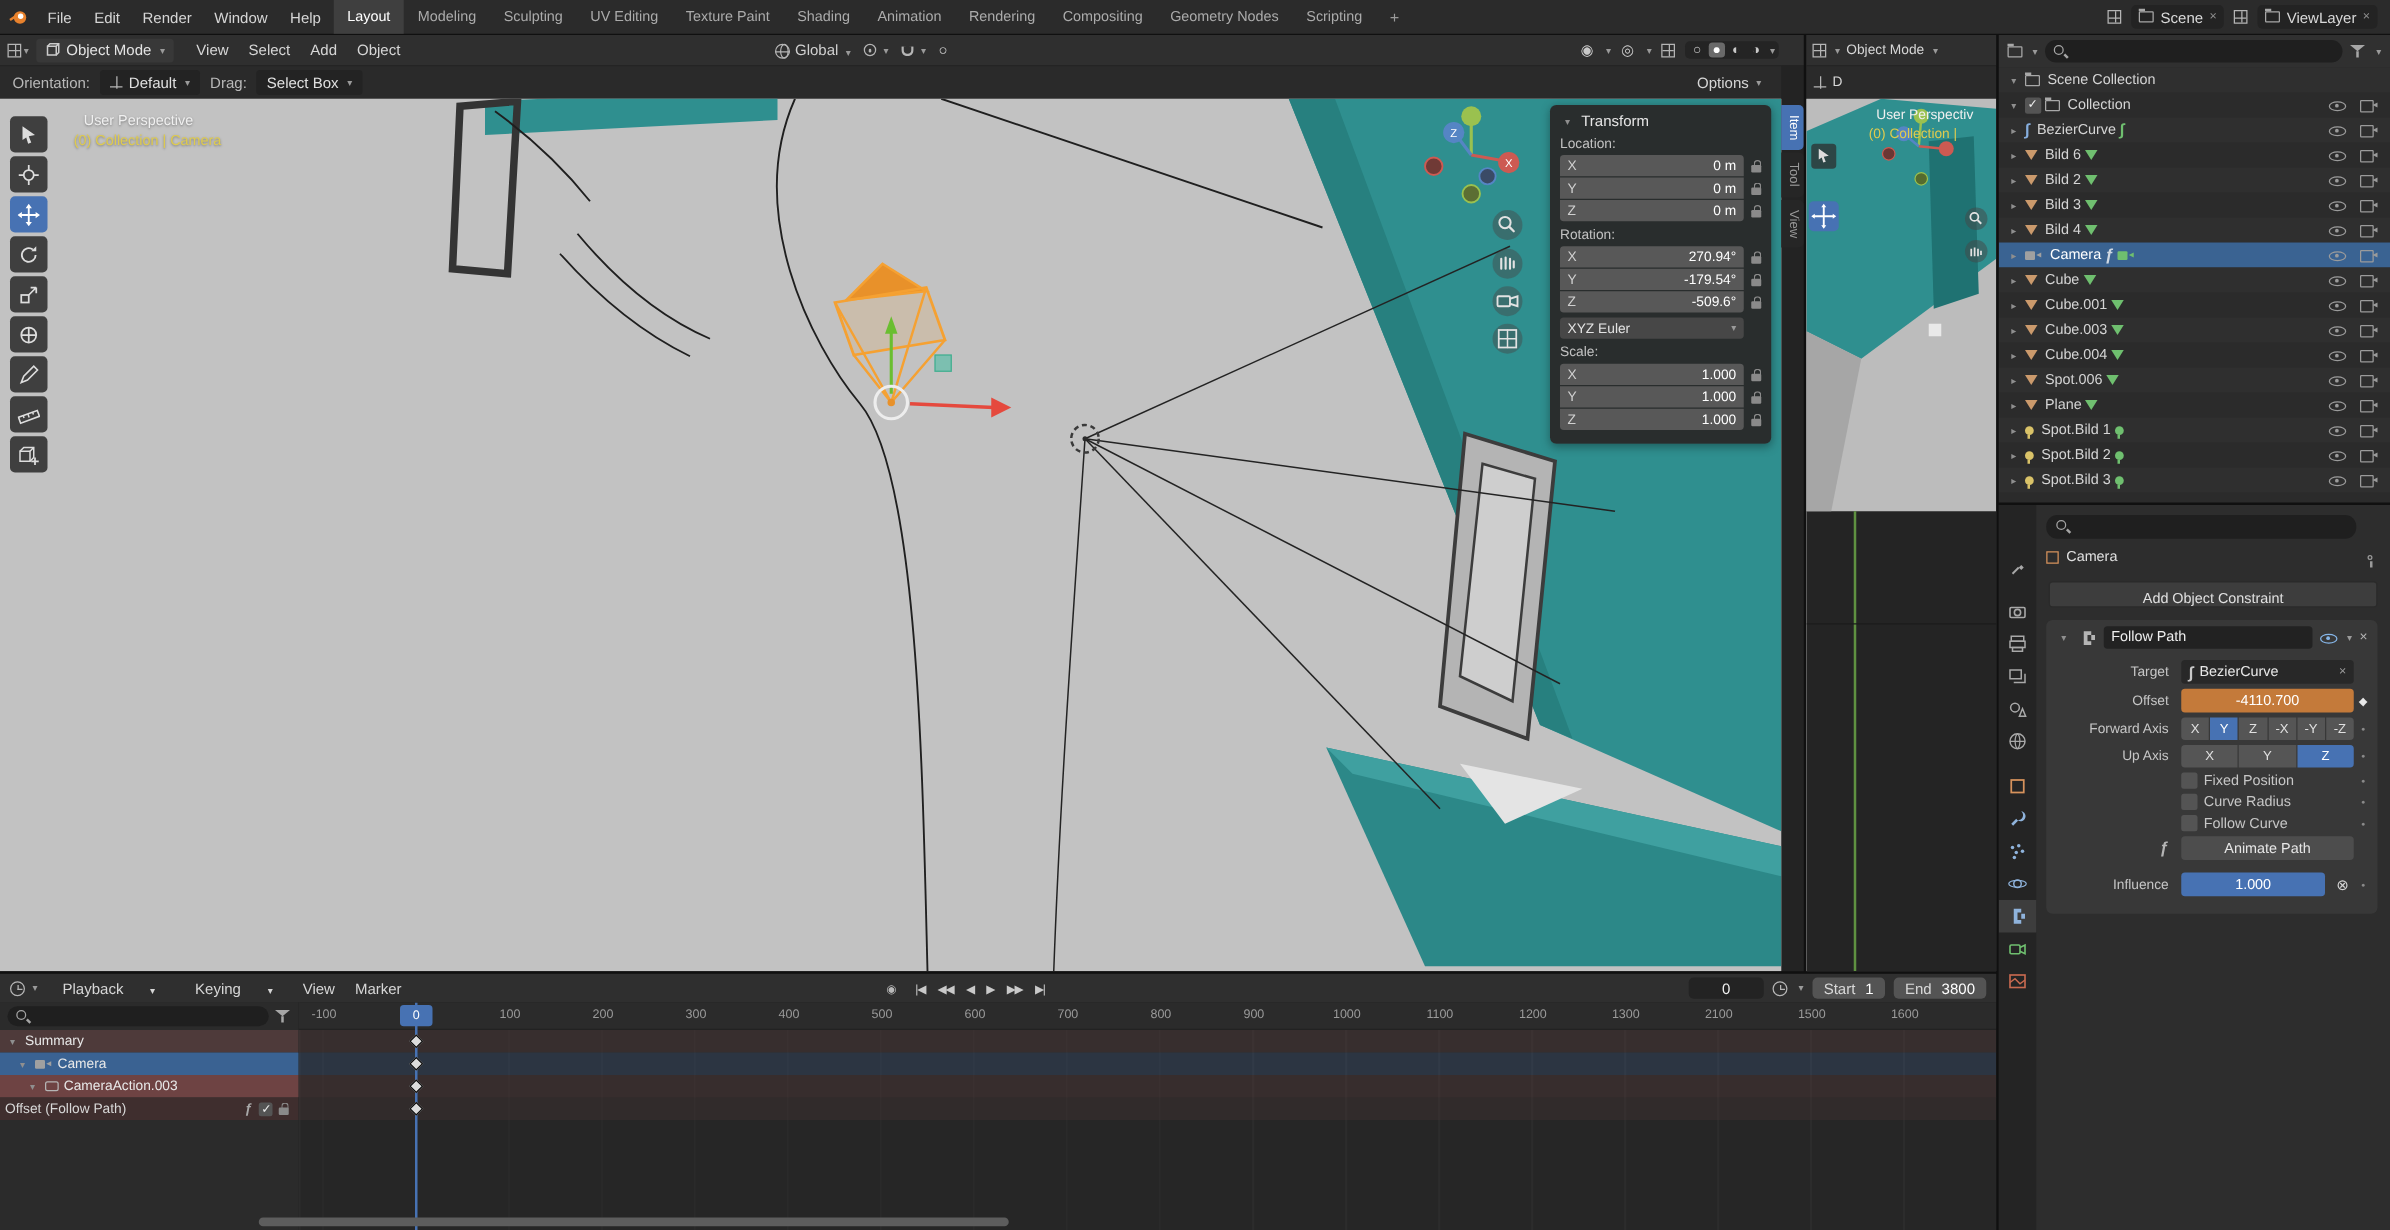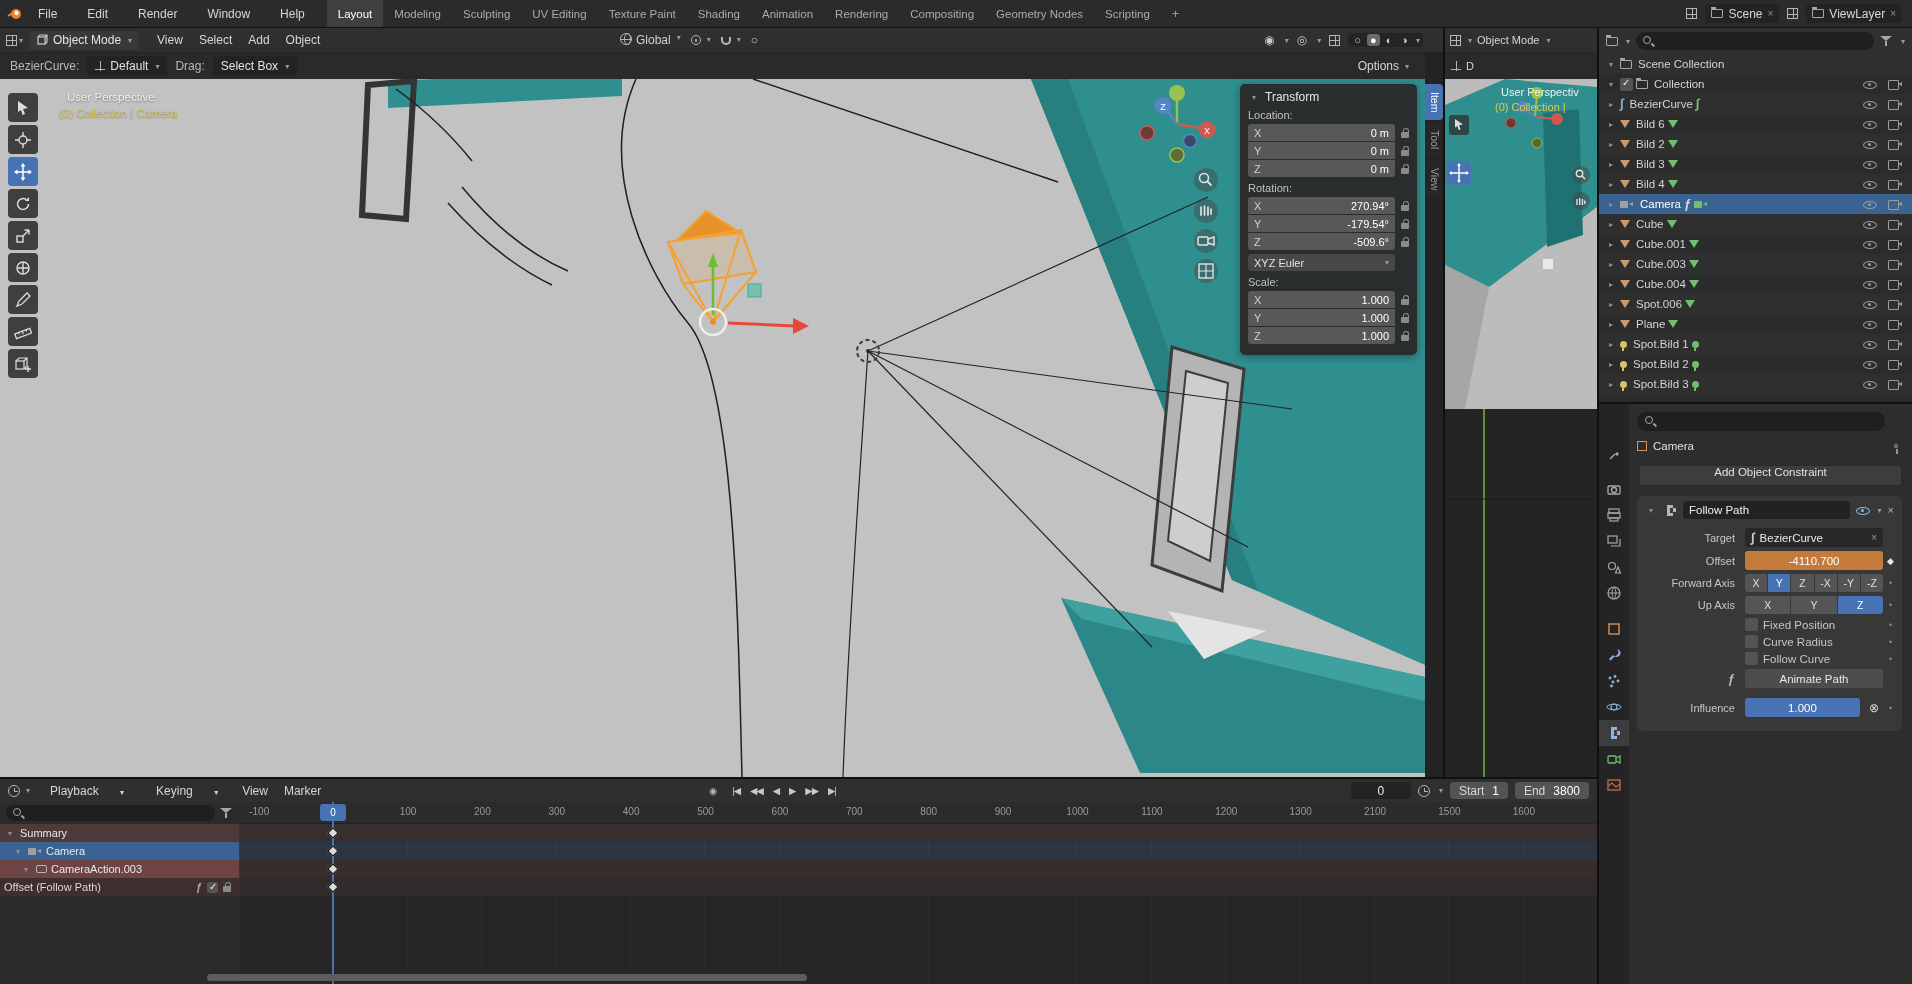--- a/index.html
+++ b/index.html
@@ -3,21 +3,21 @@
 <meta charset="utf-8">
 <style>
 *{margin:0;padding:0;box-sizing:border-box}
 html,body{width:1912px;height:984px;background:#101010;font-family:"Liberation Sans",sans-serif;font-size:12px;color:#cfcfcf;overflow:hidden}
 #app{position:absolute;inset:0}
 .region{position:absolute;background:#2e2e2e;overflow:hidden}
 
 
 .topbar{left:0;top:0;width:1912px;height:27px;background:#2b2b2b;display:flex;align-items:center}
 .logo{width:30px;display:flex;justify-content:center;align-items:center}
-.menus{display:flex;gap:14px;margin-right:14px}
+.menus{display:flex;gap:2px;margin-right:2px}
 .menus span{padding:2px 8px;color:#d6d6d6;border-radius:3px}
 .ws-tabs{display:flex;height:100%;align-items:stretch}
 .ws{padding:0 11px;display:flex;align-items:center;color:#ababab;font-size:11.5px}
 .ws.active{background:#3f3f3f;color:#fff}
 .ws.add{color:#9a9a9a;font-size:13px}
 .tb-right{margin-left:auto;display:flex;align-items:center;gap:8px;padding-right:10px}
 .pillsel{display:flex;align-items:center;gap:5px;background:#232323;border-radius:4px;height:19px;padding:0 6px;color:#d9d9d9}
 .pillsel .x{color:#8f8f8f;font-size:10px}
 
 
@@ -70,21 +70,21 @@
 .i-pin{width:4px;height:4px;border:1.5px solid #9a9a9a;border-radius:50%;position:relative;display:inline-block}
 .i-pin::after{content:"";position:absolute;left:1px;top:4px;width:1.5px;height:5px;background:#9a9a9a}
 
 
 .vp-main{left:0;top:28px;width:1443px;height:749px;background:#232323}
 .vp-header{height:24px;background:#2f2f2f;display:flex;align-items:center;padding:0 6px;position:relative}
 .vp-header .mode{display:flex;align-items:center;gap:5px;background:#383838;border-radius:3px;height:19px;padding:0 7px;margin:0 10px 0 6px;color:#e3e3e3}
 .vp-header nav{display:flex}
 .vp-header nav span{padding:0 8px;color:#d6d6d6}
 .mid-cluster{position:absolute;left:620px;display:flex;align-items:center;gap:10px;color:#d0d0d0}
-.mid-cluster .grp{display:flex;align-items:flex-start;gap:4px}
+.mid-cluster .grp{display:flex;align-items:flex-end;gap:4px}
 .right-cluster{position:absolute;right:20px;display:flex;align-items:center;gap:8px;color:#c9c9c9}
 .shadegrp{display:flex;align-items:center;background:#242424;border-radius:4px;padding:1px 3px;gap:3px;font-size:11px}
 .shadegrp .ball{padding:0 3px;border-radius:3px}
 .shadegrp .ball.active{background:#6a6a6a;color:#fff}
 .vp-tools{height:27px;background:#2a2a2a;display:flex;align-items:center;gap:8px;padding:0 10px;width:1425px;border-top:1px solid #242424}
 .vp-tools .lab{color:#b9b9b9}
 .vp-tools .pill{display:flex;align-items:center;gap:5px;background:#232323;border-radius:3px;height:20px;padding:0 8px;color:#e0e0e0}
 .i-axes{width:10px;height:10px;position:relative;display:inline-block}
 .i-axes::before{content:"";position:absolute;left:4.5px;top:0;width:1.4px;height:10px;background:#b5b5b5}
 .i-axes::after{content:"";position:absolute;left:0;bottom:1px;width:10px;height:1.4px;background:#b5b5b5}
@@ -141,21 +141,21 @@
 .pstrip{position:absolute;left:0;top:0;width:30px;height:100%;background:#242424;display:flex;flex-direction:column;align-items:stretch;padding-top:36px}
 .pi{height:26px;display:flex;align-items:center;justify-content:center}
 .pi.active{background:#3d3d3d}
 .pi.gap{height:10px}
 .pcontent{position:absolute;left:30px;top:0;right:0;bottom:0;padding:5px 8px}
 .ps-row{display:flex;align-items:center;gap:6px;height:24px}
 .ps-search{flex:1;height:19px;background:#1f1f1f;border-radius:9px;display:flex;align-items:center;padding:0 7px}
 .bc-row{display:flex;align-items:center;gap:6px;height:26px;color:#e0e0e0}
 .bc-row .i-pin{margin-left:auto;margin-right:6px}
 .obj-sq{width:10px;height:10px;border:1.5px solid #d6925c;display:inline-block}
-.addc{height:21px;background:#3d3d3d;border:1px solid #2a2a2a;border-radius:3px;display:flex;align-items:flex-start;justify-content:center;color:#e0e0e0;margin:6px 2px 10px}
+.addc{height:21px;background:#3d3d3d;border:1px solid #2a2a2a;border-radius:3px;display:flex;align-items:flex-end;justify-content:center;color:#e0e0e0;margin:6px 2px 10px}
 .cpanel{background:#383838;border-radius:5px;padding-bottom:10px;margin-right:2px}
 .cp-head{display:flex;align-items:center;gap:6px;padding:5px 8px}
 .cp-name{flex:1;height:18px;background:#222;border-radius:3px;display:flex;align-items:center;padding:0 6px;color:#efefef}
 .cp-x{color:#b5b5b5;font-size:11px}
 .crow{display:flex;align-items:center;margin:4px 0 4px 0;padding-right:4px}
 .crow .lbl{width:108px;text-align:right;padding-right:10px;color:#c6c6c6;font-size:11px;flex-shrink:0}
 .crow .fa{flex:1;display:flex;align-items:center;gap:5px;min-width:0}
 .crow .dot{width:15px;text-align:center;color:#8a8a8a;font-size:9px;flex-shrink:0}
 .crow .dot.kd{color:#e8e8e8;font-size:9px}
 .fld-dark{flex:1;height:19px;background:#282828;border-radius:3px;display:flex;align-items:center;gap:5px;padding:0 6px;color:#e8e8e8}
@@ -299,21 +299,21 @@
         <div class="shadegrp">
           <span class="ball">○</span>
           <span class="ball active">●</span>
           <span class="ball">◐</span>
           <span class="ball">◑</span>
           <span class="dd">▾</span>
         </div>
       </div>
     </div>
     <div class="vp-tools">
-      <span class="lab">BezierCurve:</span>
+      <span class="lab">Orientation:</span>
       <div class="pill">
           <span class="i-axes"></span>
           <span>Default</span>
           <span class="dd">▾</span>
         </div>
       <span class="lab">Drag:</span>
       <div class="pill">
           <span>Select Box</span>
           <span class="dd">▾</span>
         </div>

